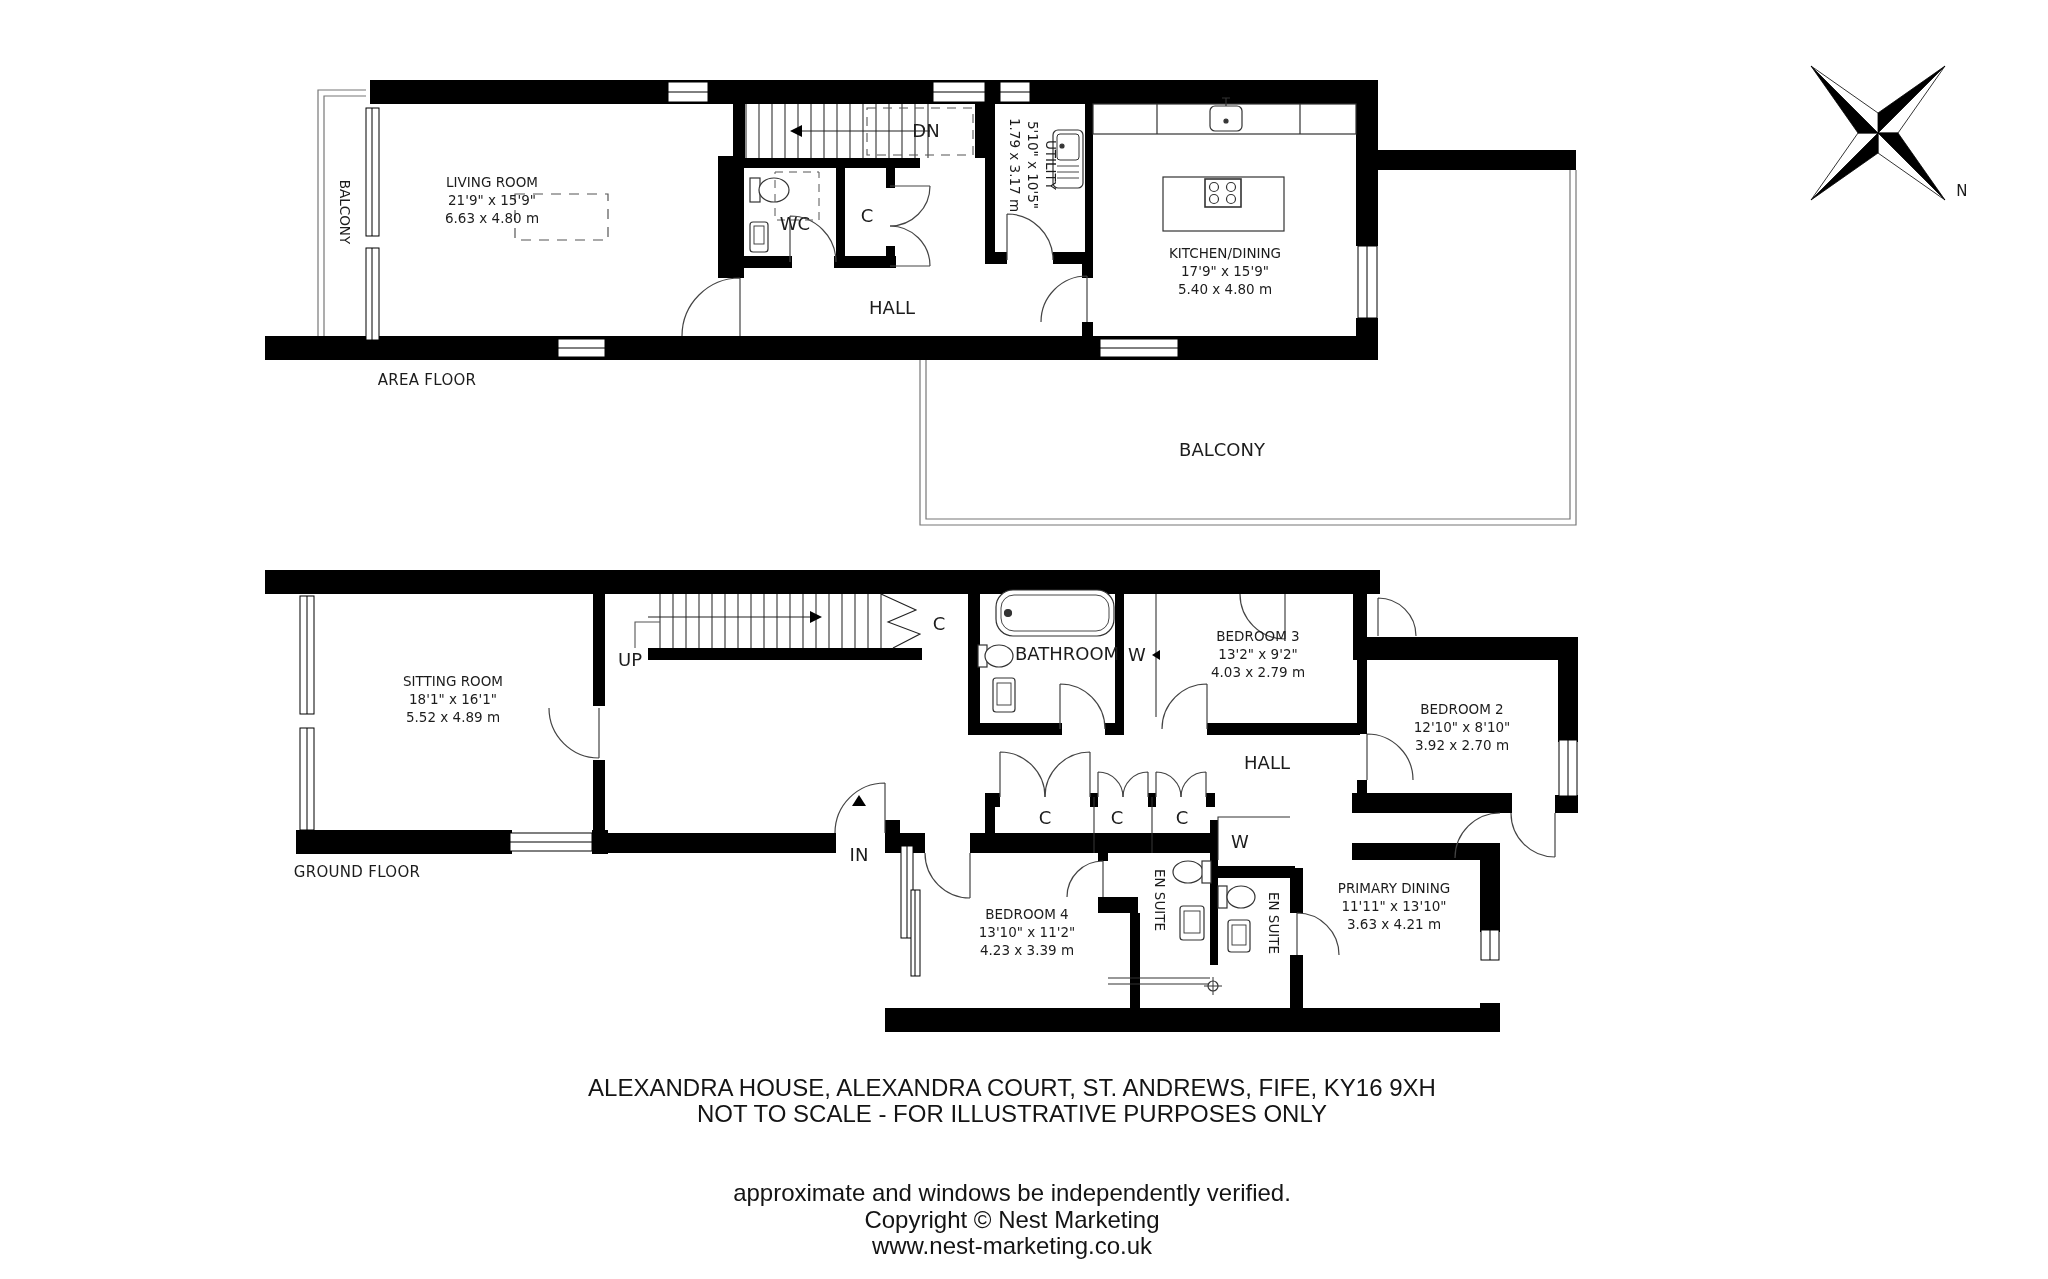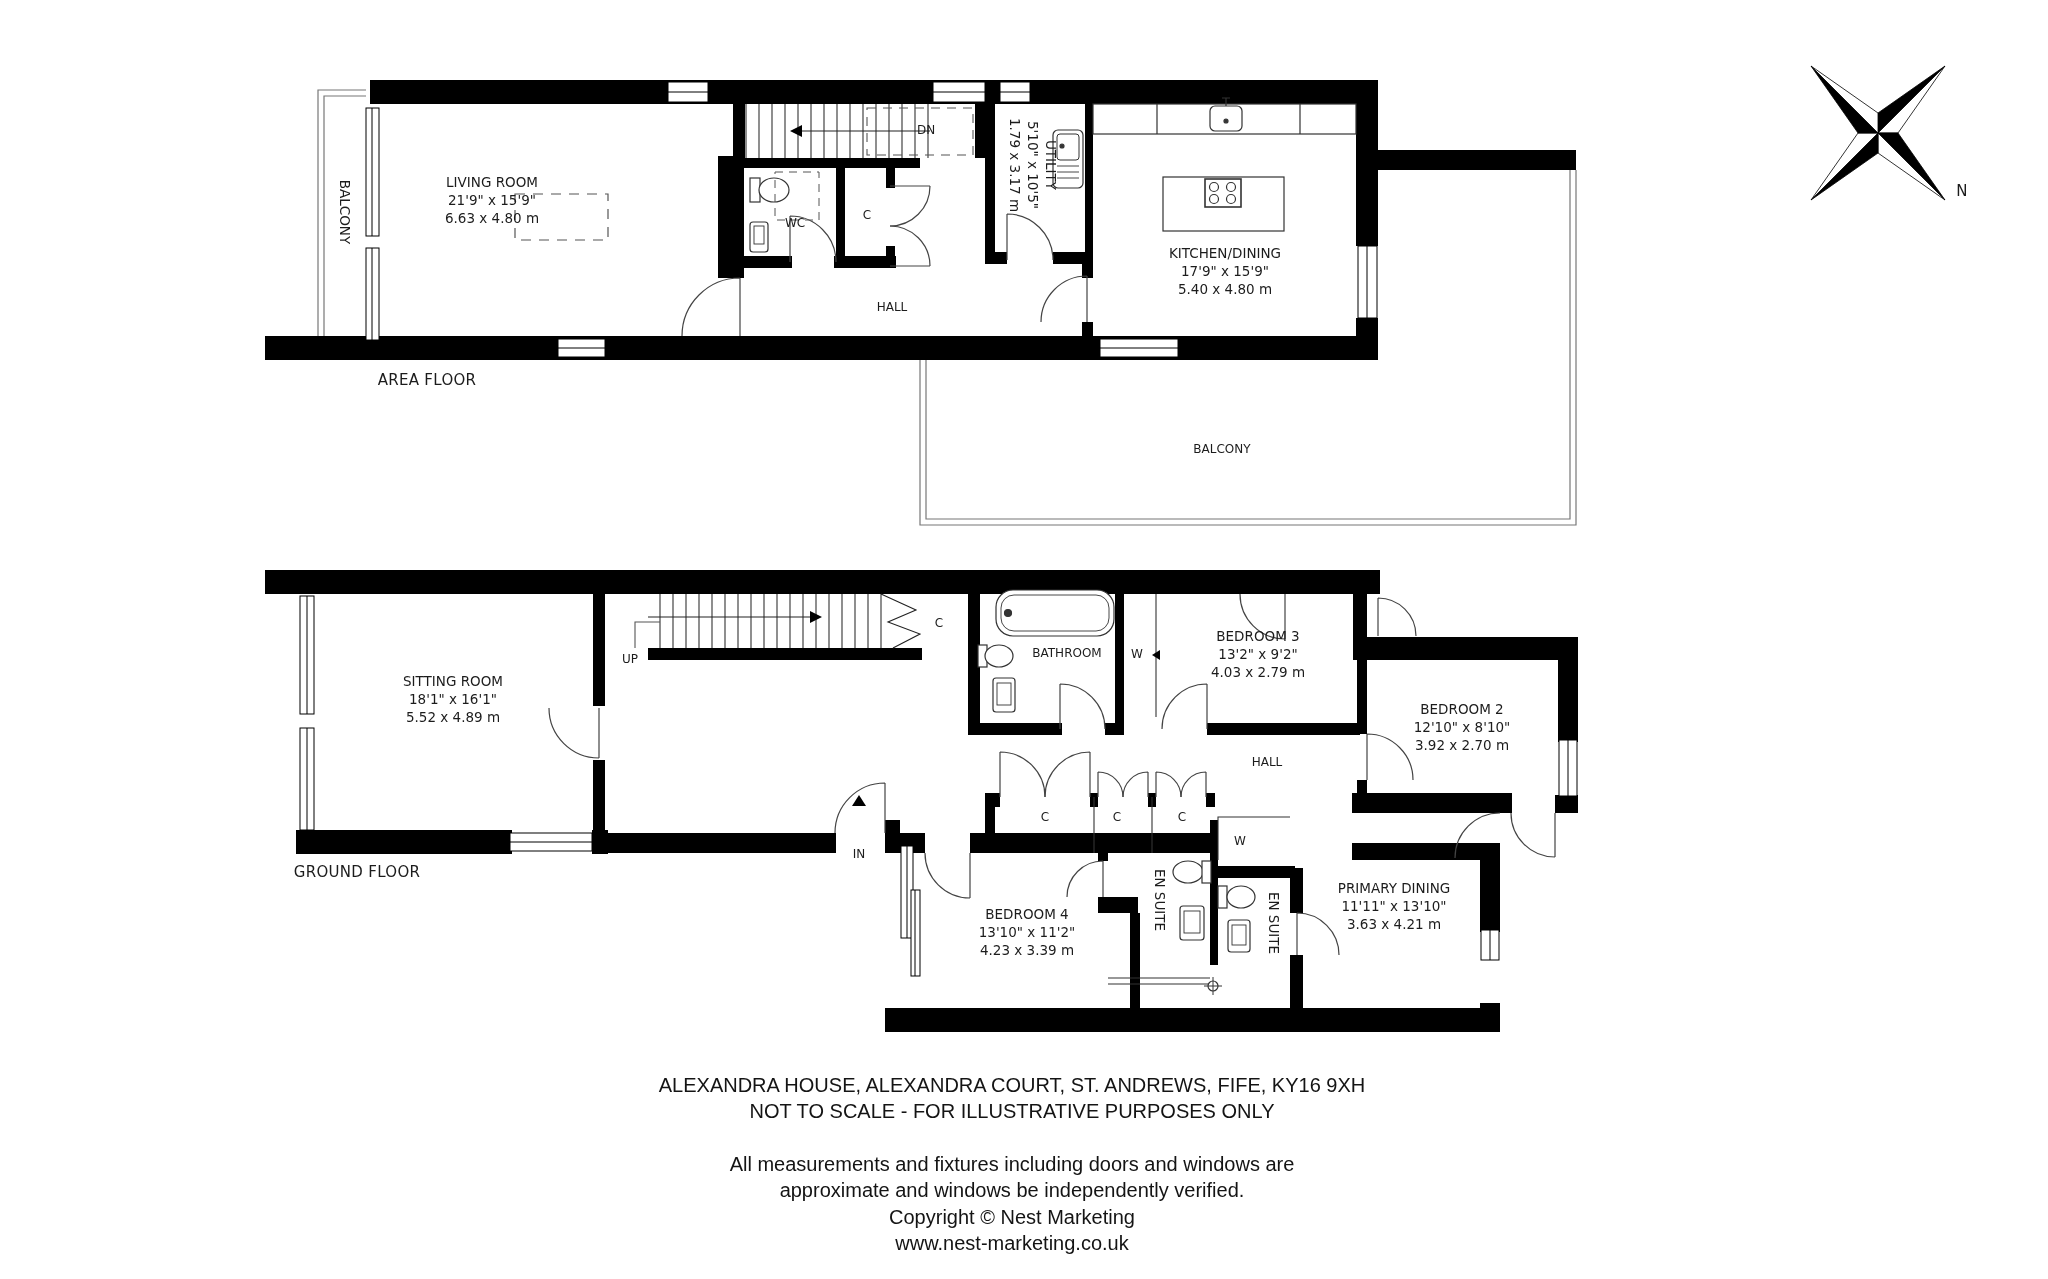--- a/index.html
+++ b/index.html
@@ -1,26 +1,26 @@
 <!DOCTYPE html>
 <html><head>
 <meta charset="utf-8">
 <style>
   html,body{margin:0;padding:0;background:#ffffff;}
   #stage{position:relative;width:2048px;height:1279px;background:#ffffff;overflow:hidden;
          font-family:"DejaVu Sans",sans-serif;color:#1c1c1c;}
   #plan-svg{position:absolute;left:0;top:0;}
   .lbl{position:absolute;transform:translate(-50%,-50%);text-align:center;white-space:nowrap;
        font-size:13.5px;line-height:1.32;color:#1c1c1c;}
-  .small{font-size:12px;}
+  .small{font-size:18px;}
   .floor-label{font-size:15px;letter-spacing:.3px;}
   .vlbl{position:absolute;transform:translate(-50%,-50%) rotate(90deg);text-align:center;
         white-space:nowrap;font-size:13.5px;line-height:1.32;color:#1c1c1c;}
   .footer-line{position:absolute;left:1012px;transform:translateX(-50%);white-space:nowrap;
-        font-family:"Liberation Sans",sans-serif;font-size:20px;color:#141414;}
+        font-family:"Liberation Sans",sans-serif;font-size:24px;color:#141414;}
 </style>
 </head>
 <body>
 
 <div id="stage">
 
 <svg id="plan-svg" width="2048" height="1279" viewBox="0 0 2048 1279">
 
   <g>
 
@@ -340,18 +340,17 @@
     <div>11'11" x 13'10"</div>
     <div>3.63 x 4.21 m</div>
   </div>
 
   <div class="lbl floor-label" style="left:357px;top:873px">GROUND FLOOR</div>
 
   <div class="lbl floor-label" style="left:1962px;top:192px">N</div>
 
   <div class="footer-line" style="top:1074px">ALEXANDRA HOUSE, ALEXANDRA COURT, ST. ANDREWS, FIFE, KY16 9XH</div>
   <div class="footer-line" style="top:1100px">NOT TO SCALE - FOR ILLUSTRATIVE PURPOSES ONLY</div>
-  <div class="footer-line" style="top:1153px">All measurements and fixtures including doors and windows are</div>
   <div class="footer-line" style="top:1179px">approximate and windows be independently verified.</div>
   <div class="footer-line" style="top:1206px">Copyright © Nest Marketing</div>
   <div class="footer-line" style="top:1232px">www.nest-marketing.co.uk</div>
 
 </div>
 
 </body></html>

